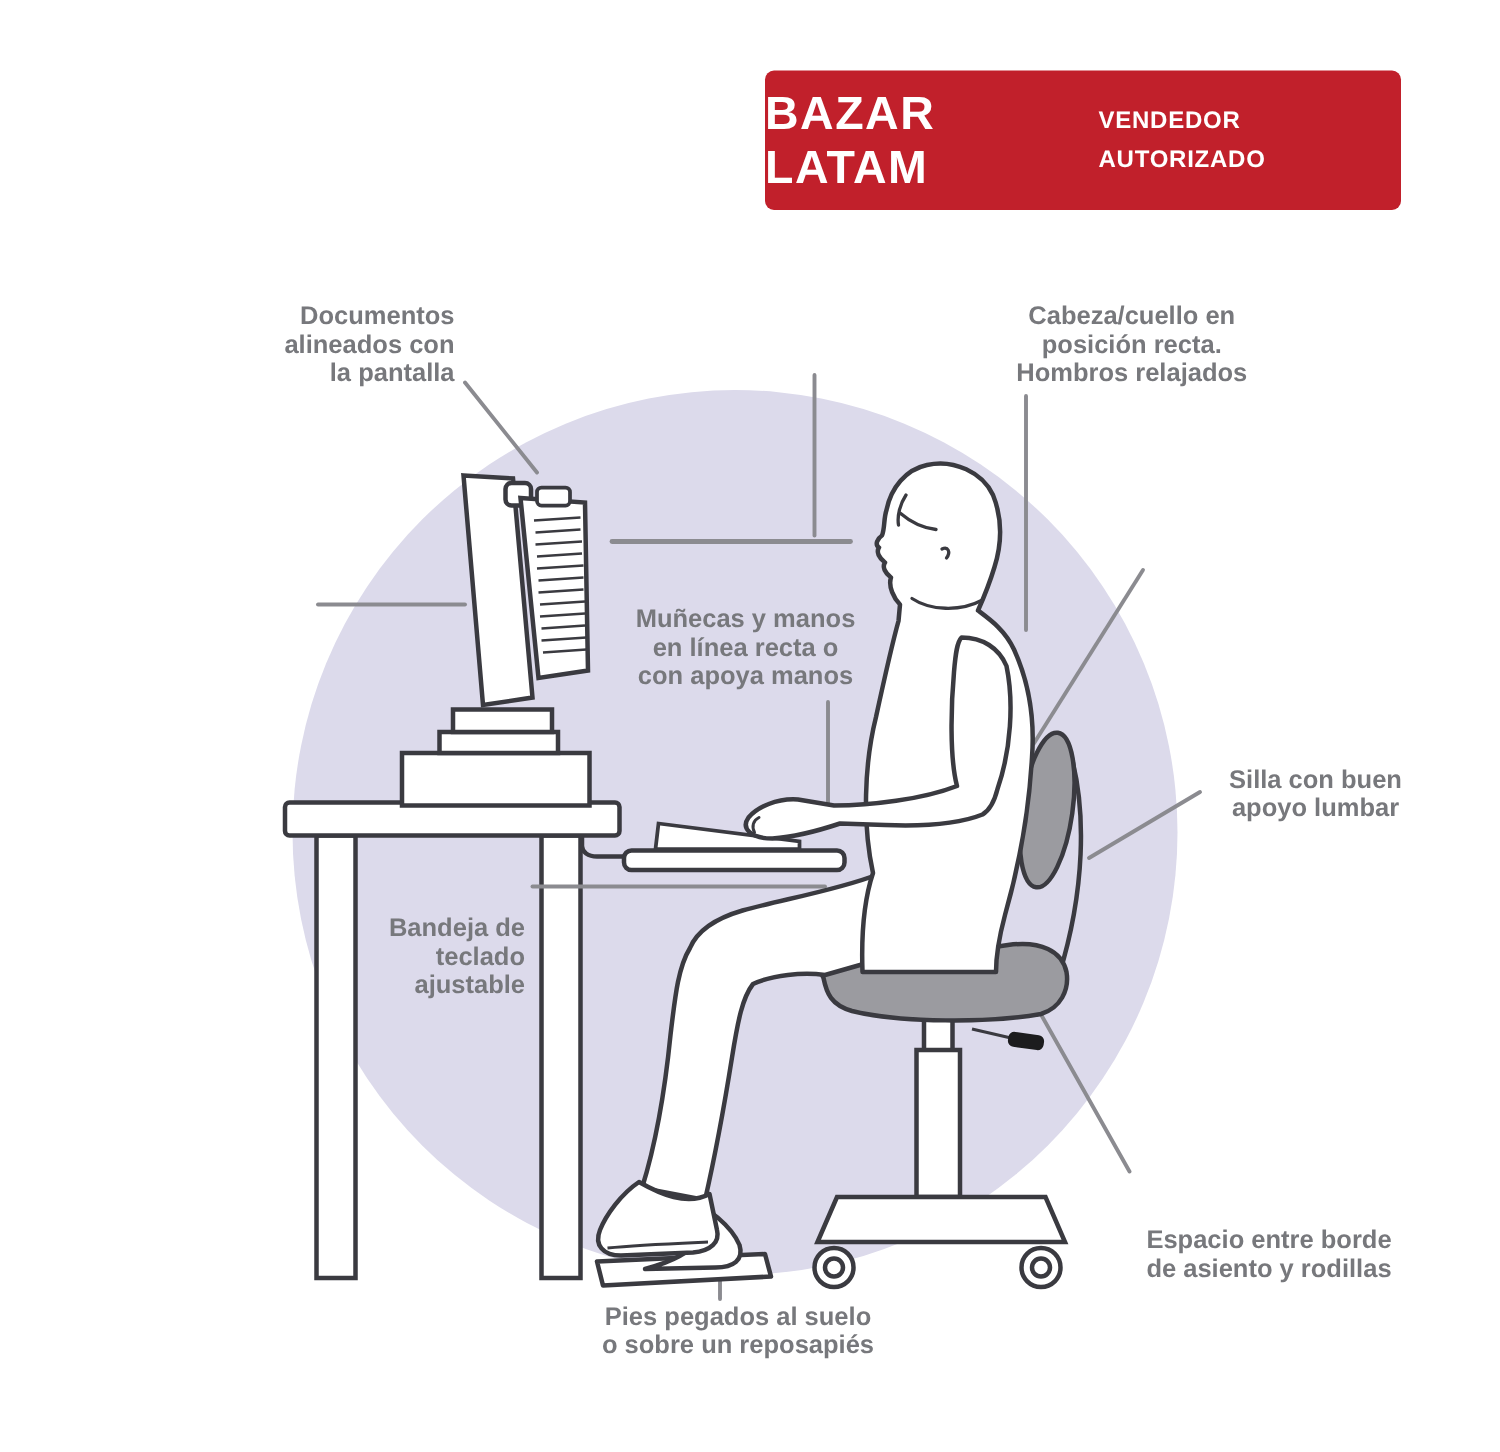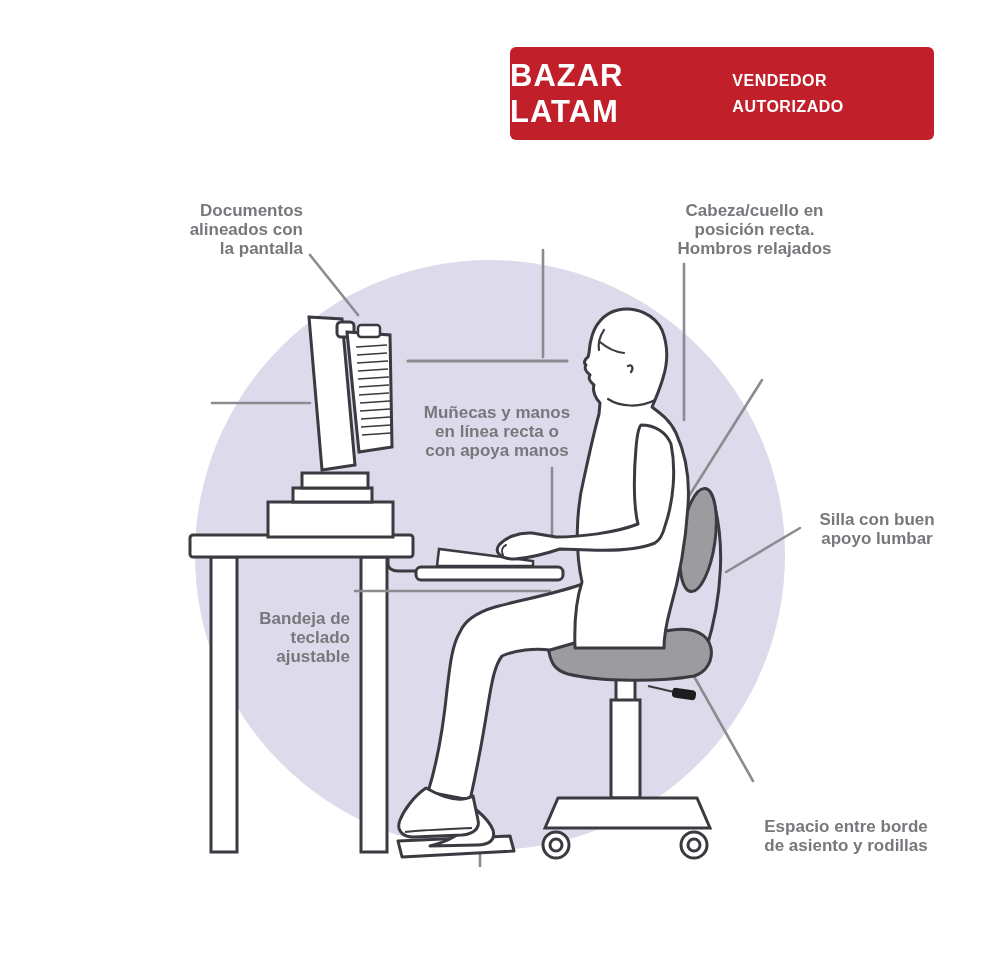--- a/index.html
+++ b/index.html
@@ -130,14 +130,16 @@
   <div class="label align-r" style="left:405px;top:403px;width:184px;text-align:center;">Muñecas y manos
 en línea recta o
 con apoya manos</div>
   <div class="label align-l" style="left:802px;top:510px;width:150px;">Silla con buen
 apoyo lumbar</div>
   <div class="label align-r" style="left:230px;top:609px;width:120px;">Bandeja de
 teclado
 ajustable</div>
   <div class="label align-l" style="left:746px;top:785px;width:200px;margin-top:32px;">Espacio entre borde
 de asiento y rodillas</div>
+  <div class="label align-c" style="left:368px;top:868px;width:248px;">Pies pegados al suelo
+o sobre un reposapiés</div>
 
 </div>
 
 </body></html>

